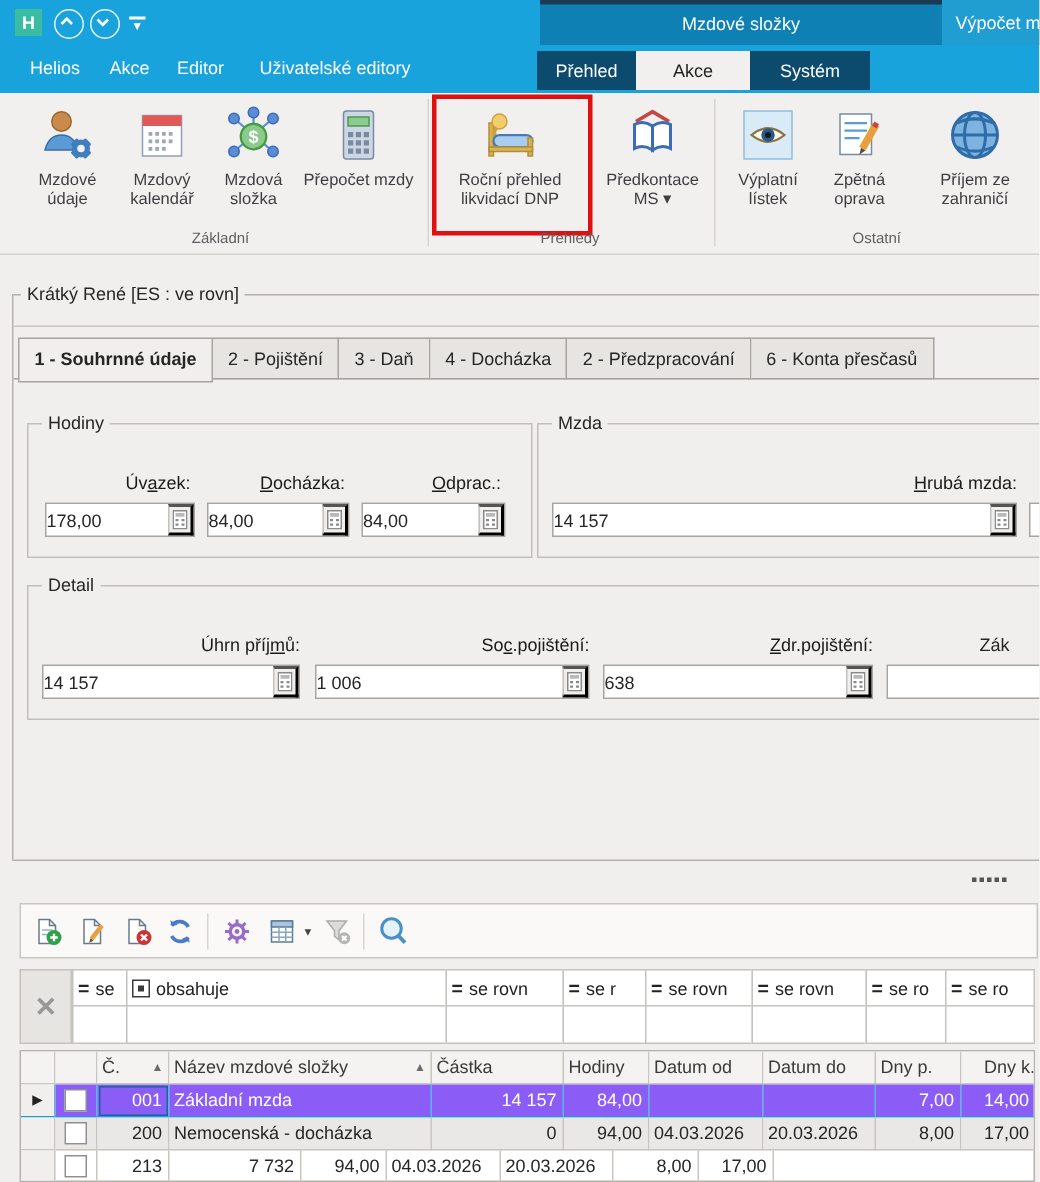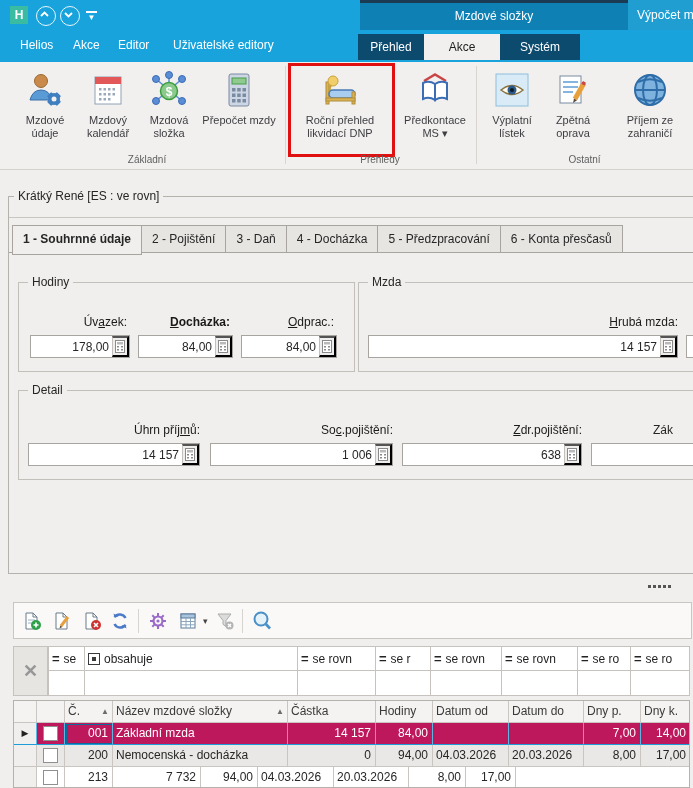--- a/index.html
+++ b/index.html
@@ -39,21 +39,21 @@
   .tab{height:26px;line-height:26px;padding:0 10px;background:#E7E5E2;border:1px solid #A8A4A0;
        border-left:none;white-space:nowrap;}
   .tab:first-child{border-left:1px solid #A8A4A0;}
   .tab.active{height:28px;background:#F0EFED;font-weight:bold;position:relative;z-index:3;}
   
   .gbox{border:1px solid #C3BFBA;background:#F0EFED;}
   .gboxlbl{background:#F0EFED;padding:0 4px;line-height:14px;z-index:2;}
   .flabel{text-align:right;white-space:nowrap;color:#1A1A1A;}
   .field{height:23px;background:#fff;border:1px solid #A8A4A0;box-sizing:border-box;
          display:flex;align-items:center;}
-  .field .val{flex:1;text-align:right;padding-right:3px;white-space:nowrap;overflow:hidden;}
+  .field .val{flex:1;padding-right:3px;white-space:nowrap;overflow:hidden;}
   .calcbtn{width:17px;height:21px;background:#EFEEEC;border-left:1px solid #C3BFBA;
            display:flex;align-items:center;justify-content:center;padding:0;margin:0;}
   
   .dots{display:flex;gap:2px;}
   .dots i{width:3px;height:3px;background:#555;}
   .toolbar{left:13px;top:602px;width:679px;height:37px;background:#FAF9F8;
            border:1px solid #C9C5C0;box-sizing:border-box;}
   .tbtn{position:absolute;top:6px;width:24px;height:24px;display:flex;align-items:center;justify-content:center;}
   .tsep{position:absolute;top:6px;width:1px;height:24px;background:#D8D4CF;}
   .tcaret{position:absolute;top:13px;font-size:9px;color:#444;}
@@ -72,21 +72,21 @@
   .grid{left:13px;top:700px;width:677px;height:88px;border:1px solid #B5B1AC;
         box-sizing:border-box;overflow:hidden;background:#fff;}
   .grow{display:flex;height:22px;box-sizing:border-box;}
   .gcell{box-sizing:border-box;border-right:1px solid #C9C5C0;border-bottom:1px solid #C9C5C0;
          height:22px;line-height:21px;overflow:hidden;white-space:nowrap;flex:none;}
   .ghead .gcell{background:#F4F3F1;color:#3A3A3A;}
   .sorthdr{display:flex;justify-content:space-between;padding:0 3px;}
   .sortmark{font-size:8px;color:#6B6B6B;}
   .r{text-align:right;padding-right:4px;}
   .l{padding-left:3px;}
-  .rowsel .gcell{background:#be185d;color:#fff;border-right-color:#58B7E3;border-bottom-color:#1C9DD8;}
+  .rowsel .gcell{background:#8b5cf6;color:#fff;border-right-color:#58B7E3;border-bottom-color:#1C9DD8;}
   .rowalt .gcell{background:#E9E8E6;}
   .indcell{background:#F0EFED !important;color:#222 !important;text-align:center;font-size:9px;}
   .cbx{width:13px;height:13px;background:#fff;border:1px solid #8F8F8F;margin:3px auto 0 auto;}
   .focuscell{outline:1px solid #0C6A9C;outline-offset:-2px;}
   u{text-decoration:underline;}
 </style>
 </head>
 <body>
 
 <div id="app">
@@ -287,28 +287,28 @@
   <div class="abs hline" style="left:8px;top:573px;width:685px;"></div>
   <div class="abs hline" style="left:9px;top:217px;width:684px;background:#C9C5C0;"></div>
   <div class="abs gblabel" style="left:14px;top:189px;">Krátký René  [ES : ve rovn]</div>
 
   <div class="abs hline" style="left:9px;top:252px;width:684px;background:#A8A4A0;"></div>
   <div class="abs tabstrip">
     <div class="tab active">1 - Souhrnné údaje</div>
     <div class="tab">2 - Pojištění</div>
     <div class="tab">3 - Daň</div>
     <div class="tab">4 - Docházka</div>
-    <div class="tab">5 - Předzpracování</div>
+    <div class="tab">2 - Předzpracování</div>
     <div class="tab">6 - Konta přesčasů</div>
   </div>
 
   <div class="abs gbox" style="left:18px;top:282px;width:335px;height:88px;"></div>
   <div class="abs gboxlbl" style="left:28px;top:275px;">Hodiny</div>
   <div class="abs flabel" style="left:30px;top:315px;width:97px;">Úv<u>a</u>zek:</div>
-  <div class="abs flabel" style="left:133px;top:315px;width:97px;font-weight:bold;"><u>D</u>ocházka:</div>
+  <div class="abs flabel" style="left:133px;top:315px;width:97px;"><u>D</u>ocházka:</div>
   <div class="abs flabel" style="left:237px;top:315px;width:97px;"><u>O</u>dprac.:</div>
 
   <div class="abs field" style="left:30px;top:335px;width:100px;">
     <span class="val">178,00</span>
     <button class="calcbtn">
         <svg width="10" height="13" viewBox="0 0 10 13">
           <rect x="0.5" y="0.5" width="9" height="12" fill="#fff" stroke="#8A8A8A"></rect>
           <rect x="2" y="2" width="6" height="2.5" fill="#B9B9B9"></rect>
           <g fill="#8A8A8A">
             <rect x="2" y="6" width="2" height="1.5"></rect>
@@ -575,21 +575,21 @@
         </div>
       <div class="gcell sorthdr" style="width:175px;">
           <span>Název mzdové složky</span>
           <span class="sortmark">▲</span>
         </div>
       <div class="gcell l" style="width:88px;">Částka</div>
       <div class="gcell l" style="width:57px;">Hodiny</div>
       <div class="gcell l" style="width:76px;">Datum od</div>
       <div class="gcell l" style="width:75px;">Datum do</div>
       <div class="gcell l" style="width:57px;">Dny p.</div>
-      <div class="gcell l" style="width:50px;">Dny k.</div>
+      <div class="gcell l" style="width:50px;text-align:right;">Dny k.</div>
     </div>
 
     <div class="grow rowsel">
       <div class="gcell indcell" style="width:23px;">▶</div>
       <div class="gcell" style="width:28px;">
           <div class="cbx"></div>
         </div>
       <div class="gcell r focuscell" style="width:48px;">001</div>
       <div class="gcell l" style="width:175px;">Základní mzda</div>
       <div class="gcell r" style="width:88px;">14 157</div>

